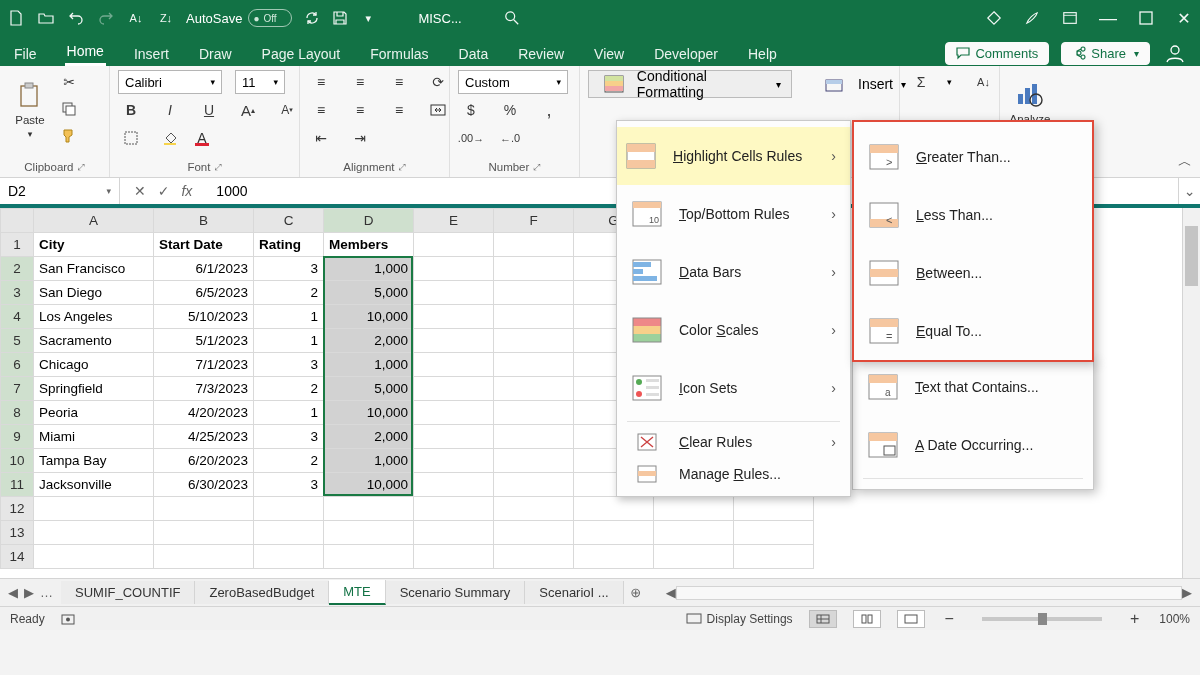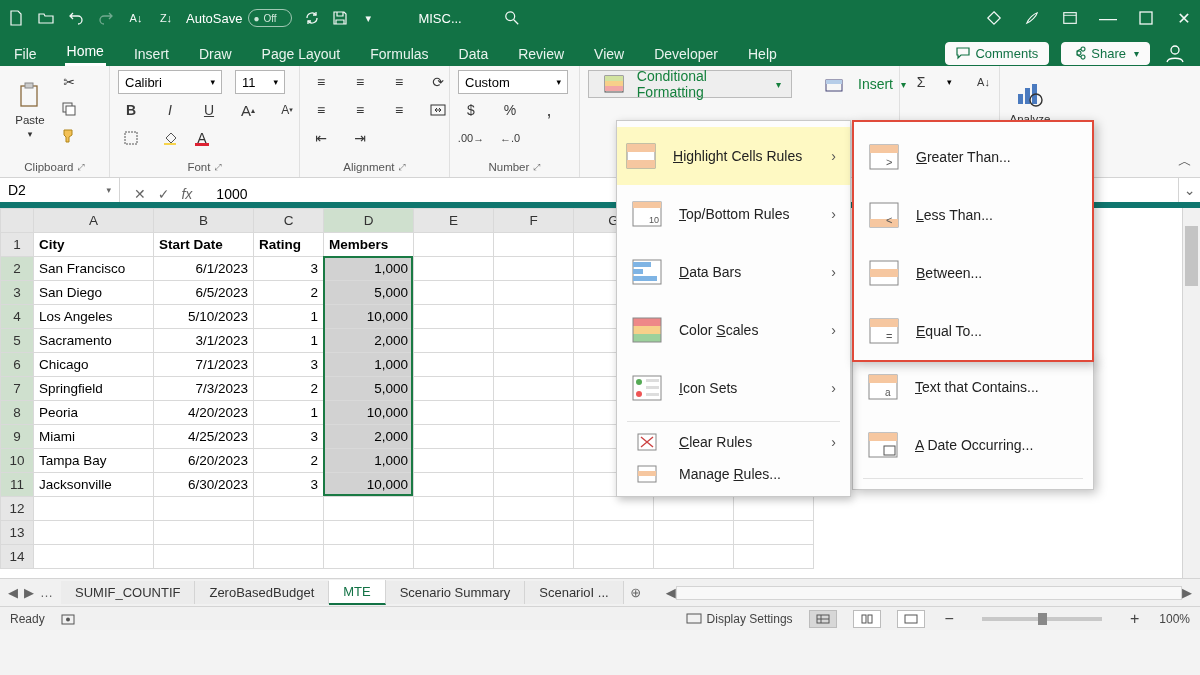--- a/index.html
+++ b/index.html
@@ -31,39 +31,39 @@
 .rgroup .launcher { font-size:9px; color:#666; }
 .bigbtn { display:flex; flex-direction:column; align-items:center; justify-content:center; width:44px; height:80px; font-size:11.5px; color:#333; gap:3px; }
 .bigicon { width:30px; height:30px; display:flex; align-items:center; justify-content:center; }
 .col { display:flex; flex-direction:column; gap:3px; }
 .smallbtn { width:26px; height:24px; display:flex; align-items:center; justify-content:center; color:#3a3a3a; font-size:14px; }
 .combo { border:1px solid #b5b5b5; background:white; height:24px; display:flex; align-items:center; padding:0 6px; font-size:13px; }
 .row { display:flex; gap:13px; align-items:center; }
 .ribbon .collapse { position:absolute; right:8px; bottom:6px; color:#555; }
 
 
-.rbtn { display:flex; align-items:center; gap:8px; height:28px; padding:0 10px; font-size:14px; color:#15803d; }
+.rbtn { display:flex; align-items:center; gap:8px; height:28px; padding:0 10px; font-size:14px; color:#000000; }
 
 
 .menu1 { position:absolute; left:616px; top:120px; width:235px; background:#fdfdfd; border:1px solid #c9c9c9; box-shadow:2px 3px 8px rgba(0,0,0,0.25); padding:6px 0; z-index:20; }
 .menu1 .mitem { display:flex; align-items:center; height:58px; padding:0 14px; gap:16px; font-size:14px; color:#222; position:relative; }
 .menu1 .mitem.hl { background:#fef9c3;padding-left:8px; }
 .menu1 .mitem .arrow { margin-left:auto; color:#555; }
 .menu1 .sep { height:1px; background:#e2e2e2; margin:4px 10px; }
 .menu1 .mitem.small { height:32px; }
 .micon { width:32px; height:28px; display:flex; align-items:center; justify-content:center; }
 
 .menu2 { position:absolute; left:852px; top:120px; width:242px; background:#fdfdfd; border:2px solid #e04a3a; box-shadow:3px 3px 10px rgba(0,0,0,0.25); padding:6px 0 0; z-index:21; }
 .menu2-ext { position:absolute; left:852px; top:358px; width:242px; background:#fdfdfd; border:1px solid #c9c9c9; border-top:none; box-shadow:3px 3px 10px rgba(0,0,0,0.25); padding:0 0 6px; z-index:19; }
 .menu2 .mitem, .menu2-ext .mitem { display:flex; align-items:center; height:58px; padding:0 14px; gap:16px; font-size:14px; color:#222; }
 .menu2-ext .sep2 { height:1px; background:#e2e2e2; margin:4px 10px; }
 .menu2-ext .more { height:36px; display:flex; align-items:center; justify-content:center; font-size:14px; }
 
 
-.fxbar { height:30px; background:#fff; border-bottom:6px solid #0f766e; display:flex; align-items:flex-end; }
+.fxbar { height:30px; background:#fff; border-bottom:4px solid #0f766e; display:flex; align-items:center; }
 .namebox { width:120px; border-right:1px solid #d4d4d4; padding:0 8px; display:flex; align-items:center; justify-content:space-between; height:100%; }
 .fxbtns { display:flex; gap:12px; padding:0 14px; color:#666; }
 .fxinput { flex:1; padding:0 10px; }
 .fxexpand { width:22px; border-left:1px solid #d4d4d4; height:100%; display:flex; align-items:center; justify-content:center; color:#666; }
 
 
 .gridwrap { position:relative; background:white; height: 370px; display:flex; }
 .grid { flex:1; overflow:hidden; position:relative; }
 table.sheet { border-collapse:collapse; table-layout:fixed; }
 table.sheet th, table.sheet td { border:1px solid #d9d9d9; height:24px; font-size:13.5px; }
@@ -645,21 +645,21 @@
             <td class="num sel">10,000</td>
             <td></td>
             <td></td>
             <td></td>
             <td></td>
             <td></td>
           </tr>
           <tr>
             <th class="selh">5</th>
             <td class="txt">Sacramento</td>
-            <td class="num">3/1/2023</td>
+            <td class="num">5/1/2023</td>
             <td class="num">1</td>
             <td class="num sel">2,000</td>
             <td></td>
             <td></td>
             <td></td>
             <td></td>
             <td></td>
           </tr>
           <tr>
             <th class="selh">6</th>

